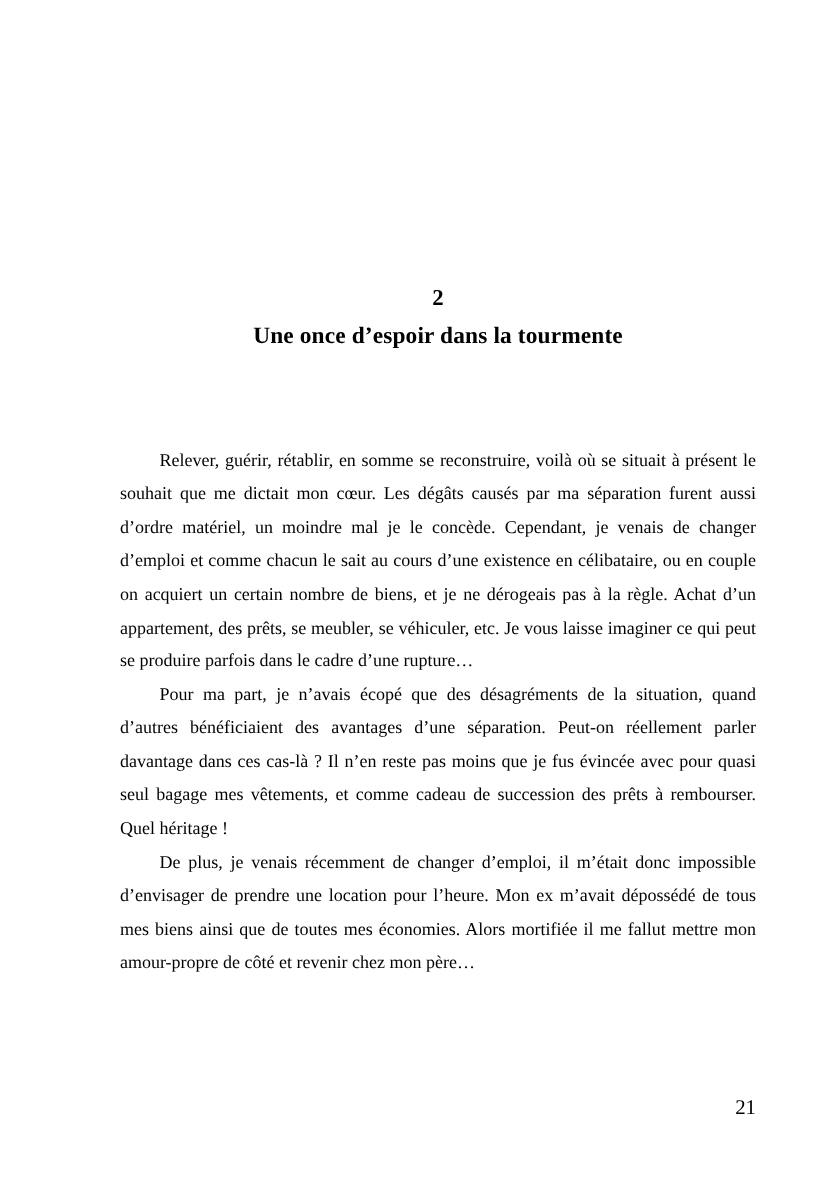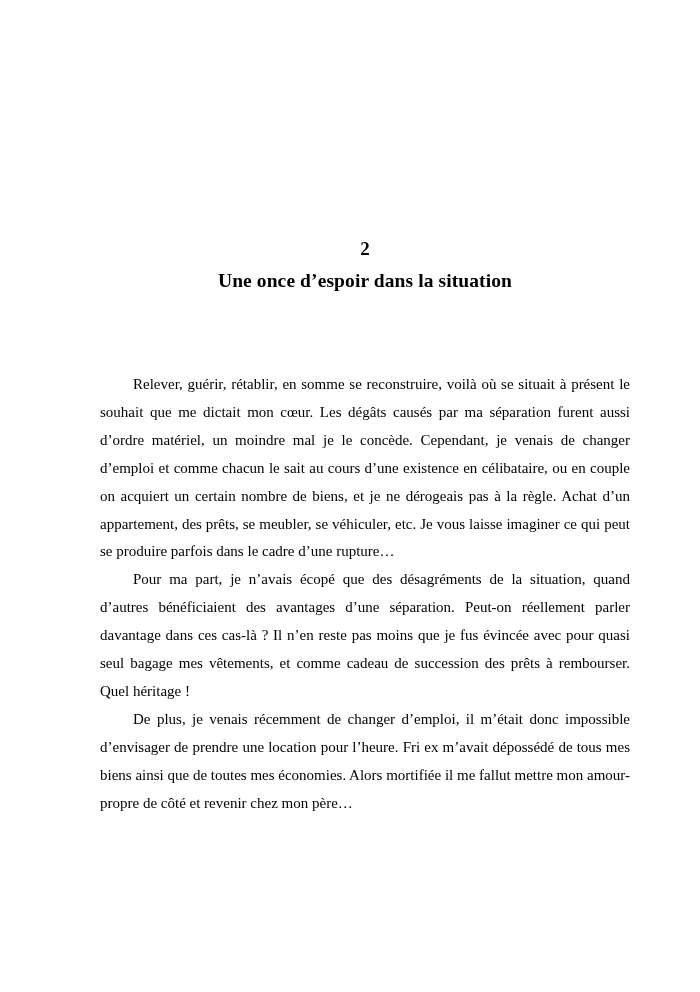--- a/index.html
+++ b/index.html
@@ -71,23 +71,24 @@
     line-height: 24px;
   }
 </style>
 </head>
 <body>
 
 <div class="page">
 
   <div class="chapter-head">
     <div class="chapter-number">2</div>
-    <div class="chapter-title">Une once d’espoir dans la situation</div>
+    <div class="chapter-title">Une once d’espoir dans la tourmente</div>
   </div>
 
   <div class="body-text">
     <p>Relever, guérir, rétablir, en somme se reconstruire, voilà où se situait à présent le souhait que me dictait mon cœur. Les dégâts causés par ma séparation furent aussi d’ordre matériel, un moindre mal je le concède. Cependant, je venais de changer d’emploi et comme chacun le sait au cours d’une existence en célibataire, ou en couple on acquiert un certain nombre de biens, et je ne dérogeais pas à la règle. Achat d’un appartement, des prêts, se meubler, se véhiculer, etc. Je vous laisse imaginer ce qui peut se produire parfois dans le cadre d’une rupture…</p>
     <p>Pour ma part, je n’avais écopé que des désagréments de la situation, quand d’autres bénéficiaient des avantages d’une séparation. Peut-on réellement parler davantage dans ces cas-là ? Il n’en reste pas moins que je fus évincée avec pour quasi seul bagage mes vêtements, et comme cadeau de succession des prêts à rembourser. Quel héritage !</p>
-    <p>De plus, je venais récemment de changer d’emploi, il m’était donc impossible d’envisager de prendre une location pour l’heure. Fri ex m’avait dépossédé de tous mes biens ainsi que de toutes mes économies. Alors mortifiée il me fallut mettre mon amour-propre de côté et revenir chez mon père…</p>
+    <p>De plus, je venais récemment de changer d’emploi, il m’était donc impossible d’envisager de prendre une location pour l’heure. Mon ex m’avait dépossédé de tous mes biens ainsi que de toutes mes économies. Alors mortifiée il me fallut mettre mon amour-propre de côté et revenir chez mon père…</p>
   </div>
 
+  <div class="folio">21</div>
 
 </div>
 
 </body></html>

